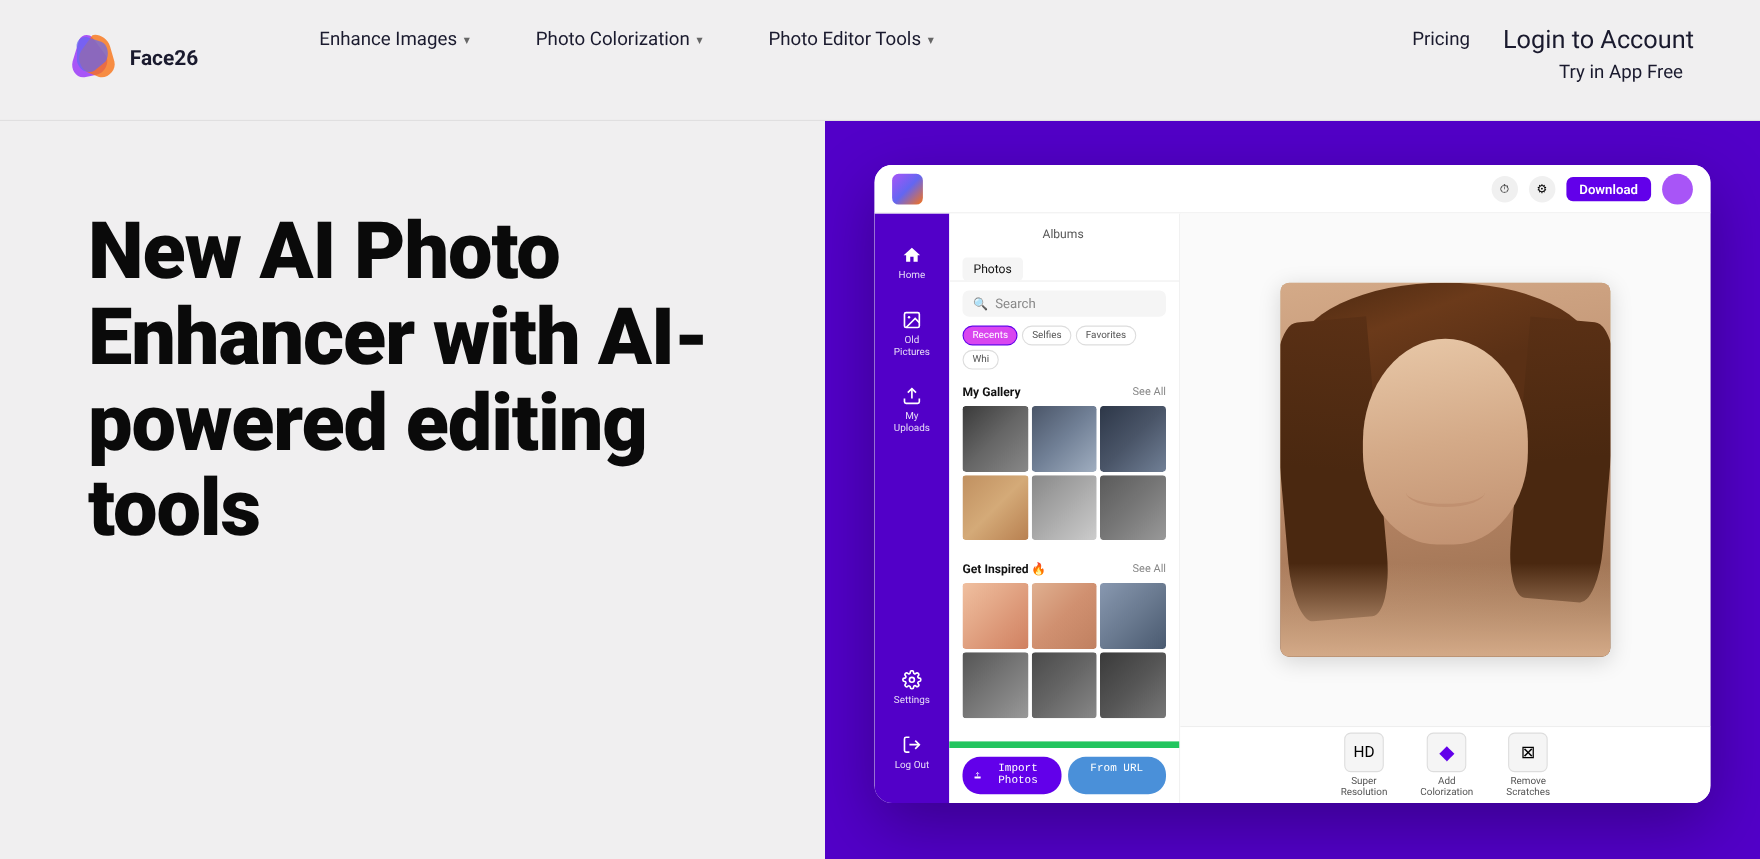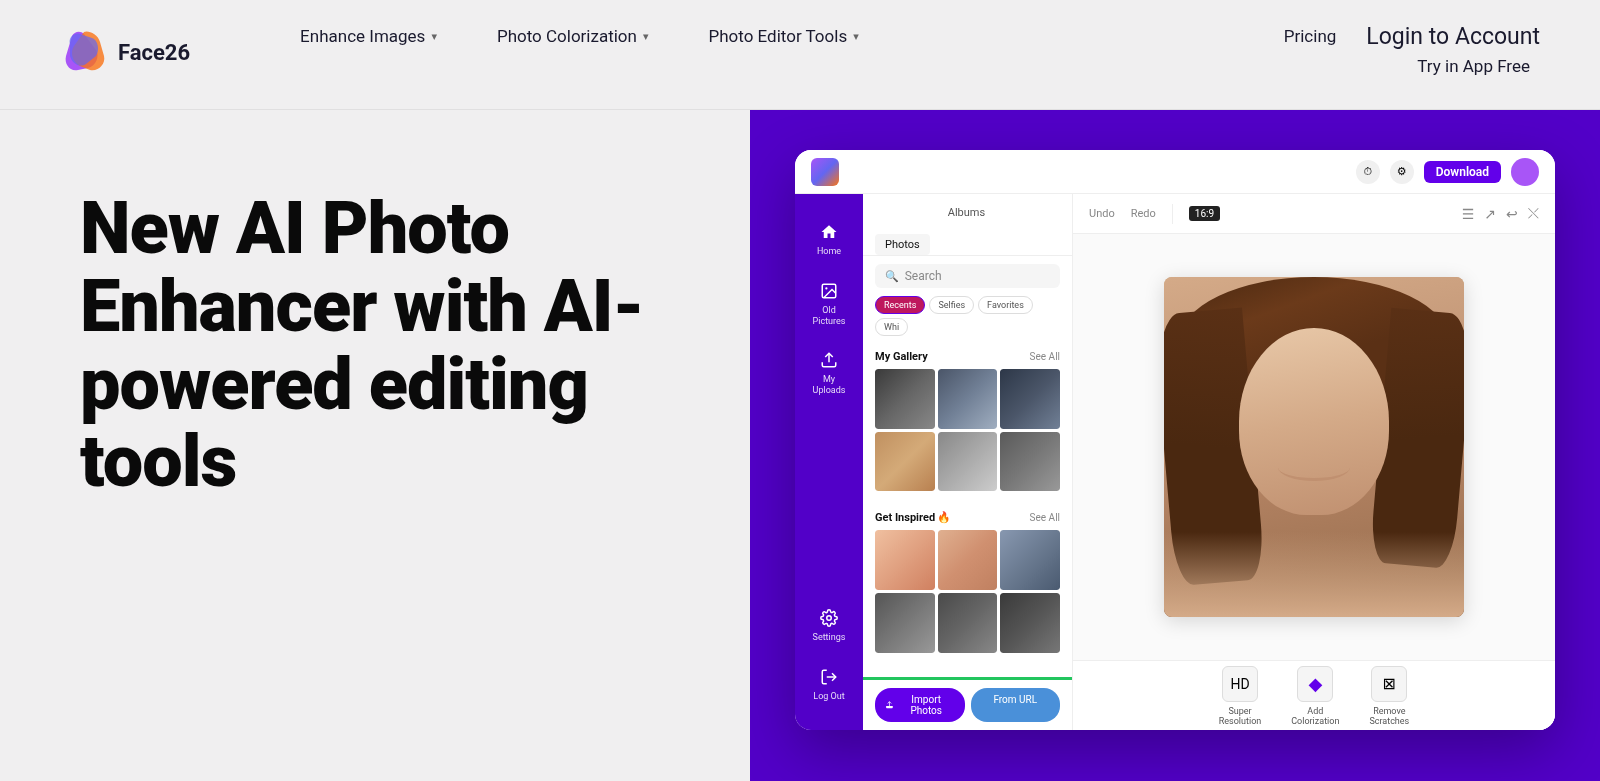--- a/index.html
+++ b/index.html
@@ -26,21 +26,21 @@
       gap: 10px;
       padding-top: 28px;
       flex-shrink: 0;
       margin-right: 80px;
     }
     .logo-icon {
       width: 48px;
       height: 48px;
     }
     .logo-text {
-      font-size: 22px;
+      font-size: 19px;
       font-weight: 700;
       color: #1a1a2e;
     }
     .nav-area {
       display: flex;
       flex-direction: column;
       flex: 1;
     }
     .nav-top {
       display: flex;
@@ -293,21 +293,21 @@
     }
     .filter-tag {
       font-size: 9px;
       padding: 3px 8px;
       border-radius: 10px;
       border: 1px solid #ddd;
       cursor: pointer;
       color: #555;
     }
     .filter-tag.active {
-      background: #be185d;
+      background: #d946ef;
       color: #fff;
       border-color: #6200ea;
     }
     .gallery-section {
       padding: 6px 12px;
     }
     .gallery-header {
       display: flex;
       justify-content: space-between;
       align-items: center;
@@ -339,22 +339,23 @@
     .photo-placeholder {
       width: 100%;
       height: 100%;
       border-radius: 3px;
     }
 
     .import-bar {
       padding: 8px 12px;
       display: flex;
       gap: 6px;
-      border-top: 3px solid #22c55e;
+      border-top: 6px solid #22c55e;
       margin-top: auto;
+      font-family: Liberation Mono, monospace;
     }
     .import-btn {
       flex: 1;
       background: #6200ea;
       color: #fff;
       border-radius: 16px;
       padding: 6px 10px;
       font-size: 10px;
       text-align: center;
       cursor: pointer;
@@ -717,33 +718,20 @@
                   <polyline points="17 8 12 3 7 8" stroke="white" stroke-width="2" fill="none"></polyline>
                   <line x1="12" y1="3" x2="12" y2="15" stroke="white" stroke-width="2"></line>
                 </svg>
               <span>Import Photos</span>
             </div>
             <div class="url-btn">From URL</div>
           </div>
         </div>
 
         <div class="editor-area">
-          <div class="editor-toolbar">
-            <span class="toolbar-label">Undo</span>
-            <span class="toolbar-label">Redo</span>
-            <div class="toolbar-divider"></div>
-            <span class="aspect-badge">16:9</span>
-            <div class="toolbar-spacer"></div>
-            <div class="toolbar-icons-right">
-              <span style="font-size:14px;color:#888;">☰</span>
-              <span style="font-size:14px;color:#888;">↗</span>
-              <span style="font-size:14px;color:#888;">↩</span>
-              <span style="font-size:14px;color:#888;">⤬</span>
-            </div>
-          </div>
 
           <div class="editor-canvas">
 
             <div class="portrait-container">
               <div class="woman-face">
                 <div class="face-bg"></div>
 
                 <div class="hair-top"></div>
                 <div class="hair-left"></div>
                 <div class="hair-right"></div>

